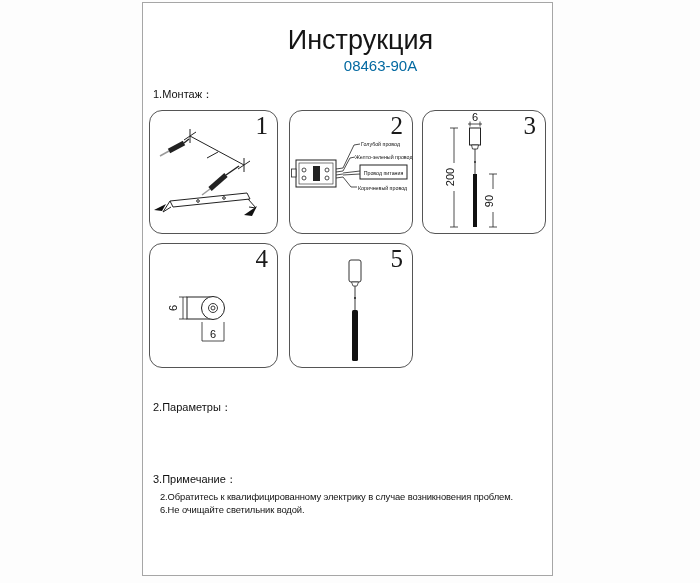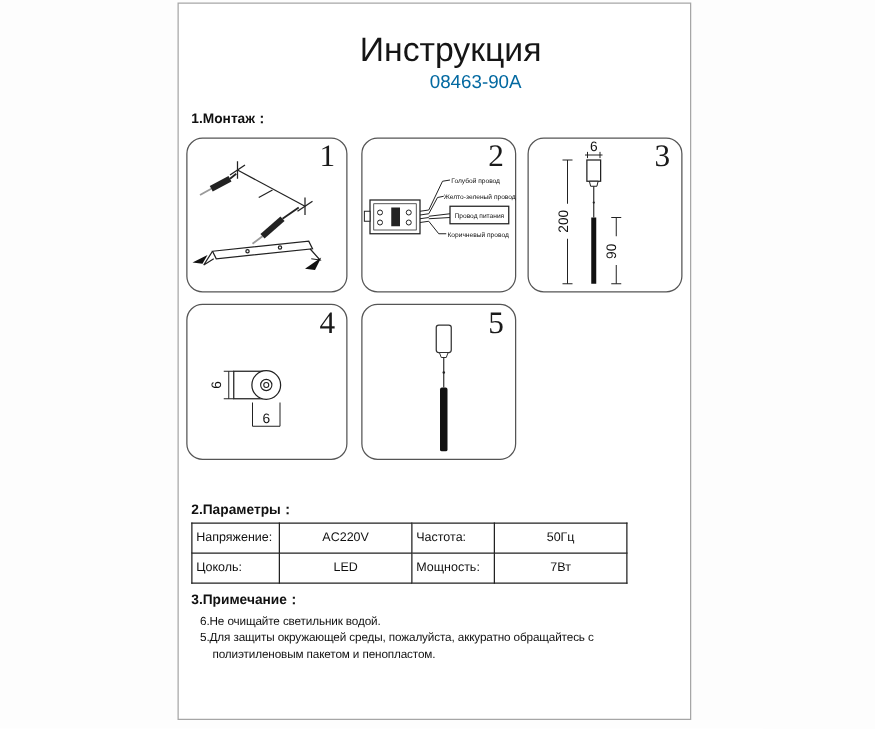--- a/index.html
+++ b/index.html
@@ -4,21 +4,21 @@
 <style>
   html,body{margin:0;padding:0;background:#fff;}
   .screen{position:relative;width:700px;height:583px;background:#fdfdfd;overflow:hidden;
           font-family:"Liberation Sans",sans-serif;color:#111;}
   .page{position:absolute;left:142px;top:2px;width:411px;height:574px;background:#fff;
         border:1px solid #a6a6a6;box-sizing:border-box;}
   .title{position:absolute;top:22px;left:0;width:100%;text-align:center;
          font-size:27px;color:#151515;transform:translateX(13px);}
   .model{position:absolute;top:54px;left:0;width:100%;text-align:center;
          font-size:15px;color:#0369a1;transform:translateX(33px);}
-  .sec-head{position:absolute;left:10px;font-size:11px;color:#111;font-weight:bold;}
+  .sec-head{position:absolute;left:10px;font-size:11px;color:#111;}
   .sec-montage{top:84px;}
   .sec-params{top:397px;}
   .sec-notes{top:469px;}
   .panel{position:absolute;border:1px solid #555;border-radius:13px;background:#fff;box-sizing:border-box;}
   .p1{left:6px;top:107px;width:129px;height:124px;}
   .p2{left:146px;top:107px;width:124px;height:124px;}
   .p3{left:279px;top:107px;width:124px;height:124px;}
   .p4{left:6px;top:240px;width:129px;height:125px;}
   .p5{left:146px;top:240px;width:124px;height:125px;}
   .panel-num{position:absolute;top:0px;right:9px;font-family:"Liberation Serif",serif;
@@ -179,38 +179,22 @@
           <line x1="65" y1="42" x2="65" y2="66" stroke="#222" stroke-width="0.9"></line>
           <circle cx="65" cy="54" r="1" fill="#222"></circle>
           <rect x="62" y="66" width="6" height="51" rx="1.5" fill="#111"></rect>
         </g>
       </svg>
       <span class="panel-num">5</span>
     </div>
 
     <div class="sec-head sec-params">2.Параметры：</div>
 
-    <table class="ptable">
-      <tbody>
-          <tr>
-        <td class="lbl">Напряжение:</td>
-        <td class="val">AC220V</td>
-        <td class="lbl2">Частота:</td>
-        <td class="val">50Гц</td>
-      </tr>
-      <tr>
-        <td class="lbl">Цоколь:</td>
-        <td class="val">LED</td>
-        <td class="lbl2">Мощность:</td>
-        <td class="val">7Вт</td>
-      </tr>
-    </tbody>
-      </table>
 
     <div class="sec-head sec-notes">3.Примечание：</div>
 
     <div class="notes">
+      <div class="note-item">2.Обратитесь к квалифицированному электрику в случае возникновения проблем.</div>
       <div class="note-item">6.Не очищайте светильник водой.</div>
-      <div class="note-item">5.Для защиты окружающей среды, пожалуйста, аккуратно обращайтесь с полиэтиленовым пакетом и пенопластом.</div>
     </div>
 
   </div>
 </div>
 
 </body></html>

